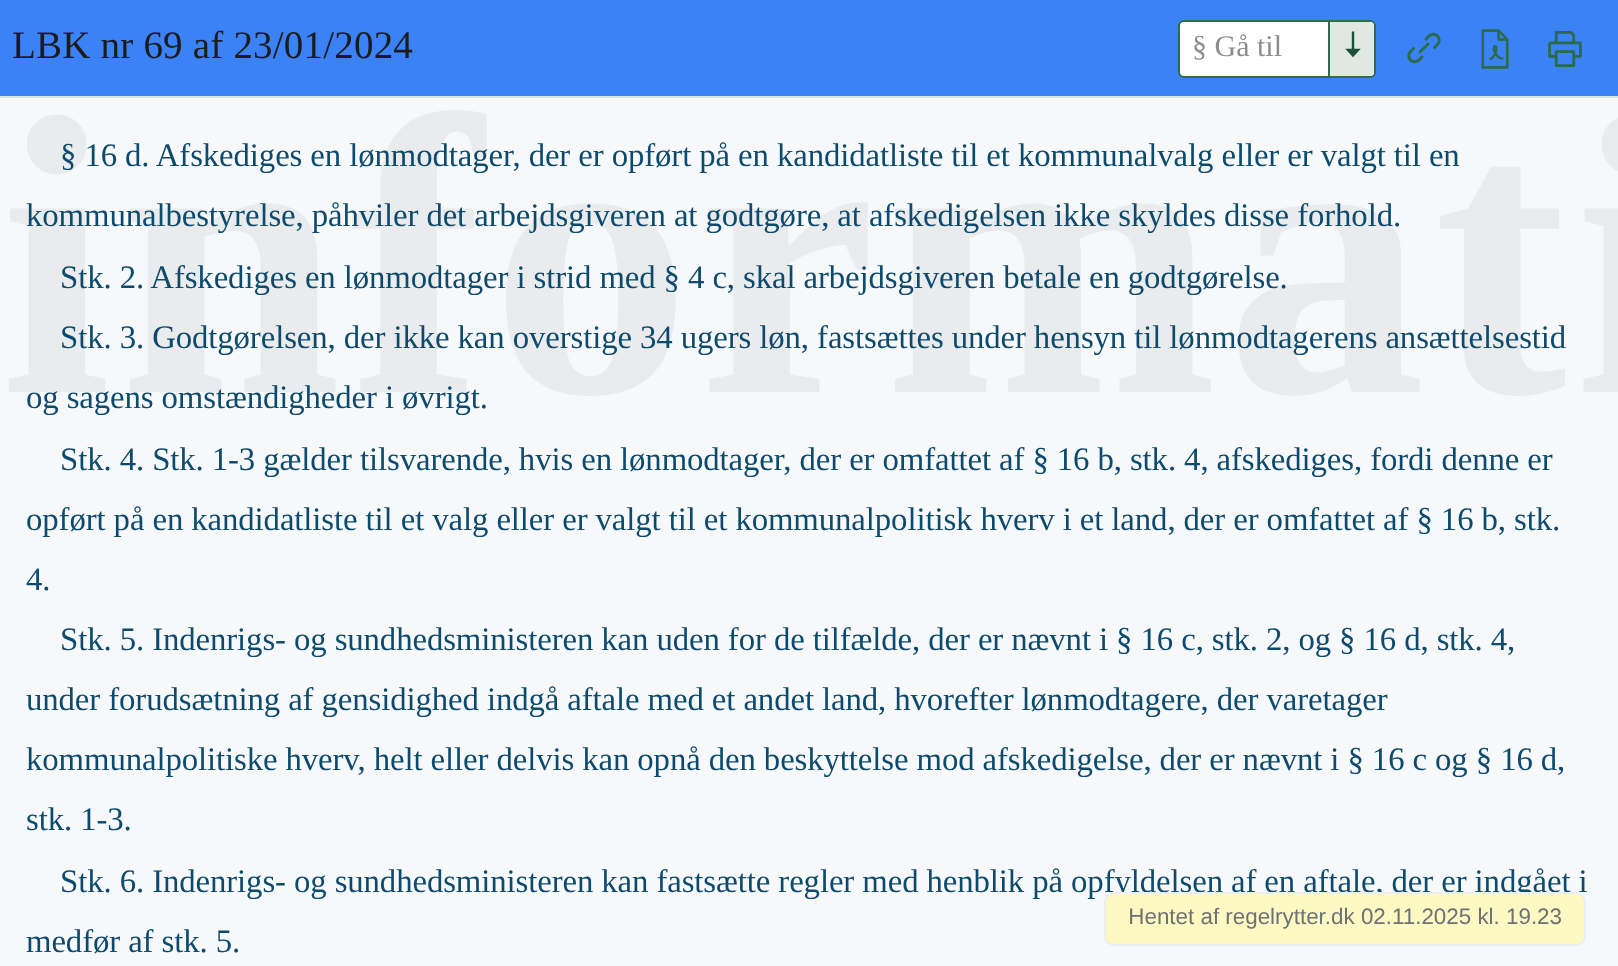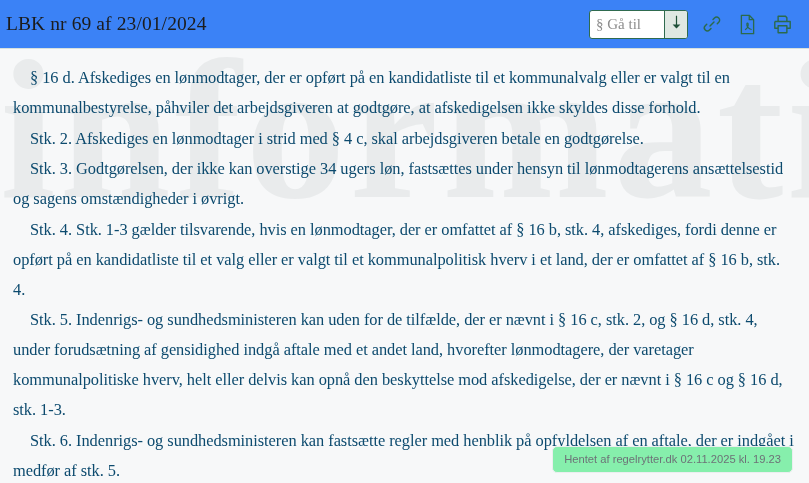--- a/index.html
+++ b/index.html
@@ -133,21 +133,21 @@
     letter-spacing: -0.05px;
   }
   .stk {
   }
 
   
   .footer-badge {
     position: absolute;
     right: 16px;
     bottom: 10px;
-    background: #86efac;
+    background: #fef9c3;
     border: 1px solid #eceef0;
     border-radius: 5px;
     padding: 6px 11px 7px 11px;
     font-family: "Liberation Sans", sans-serif;
     font-size: 11.2px;
     color: #6d7277;
     white-space: nowrap;
     z-index: 6;
   }
 </style>

